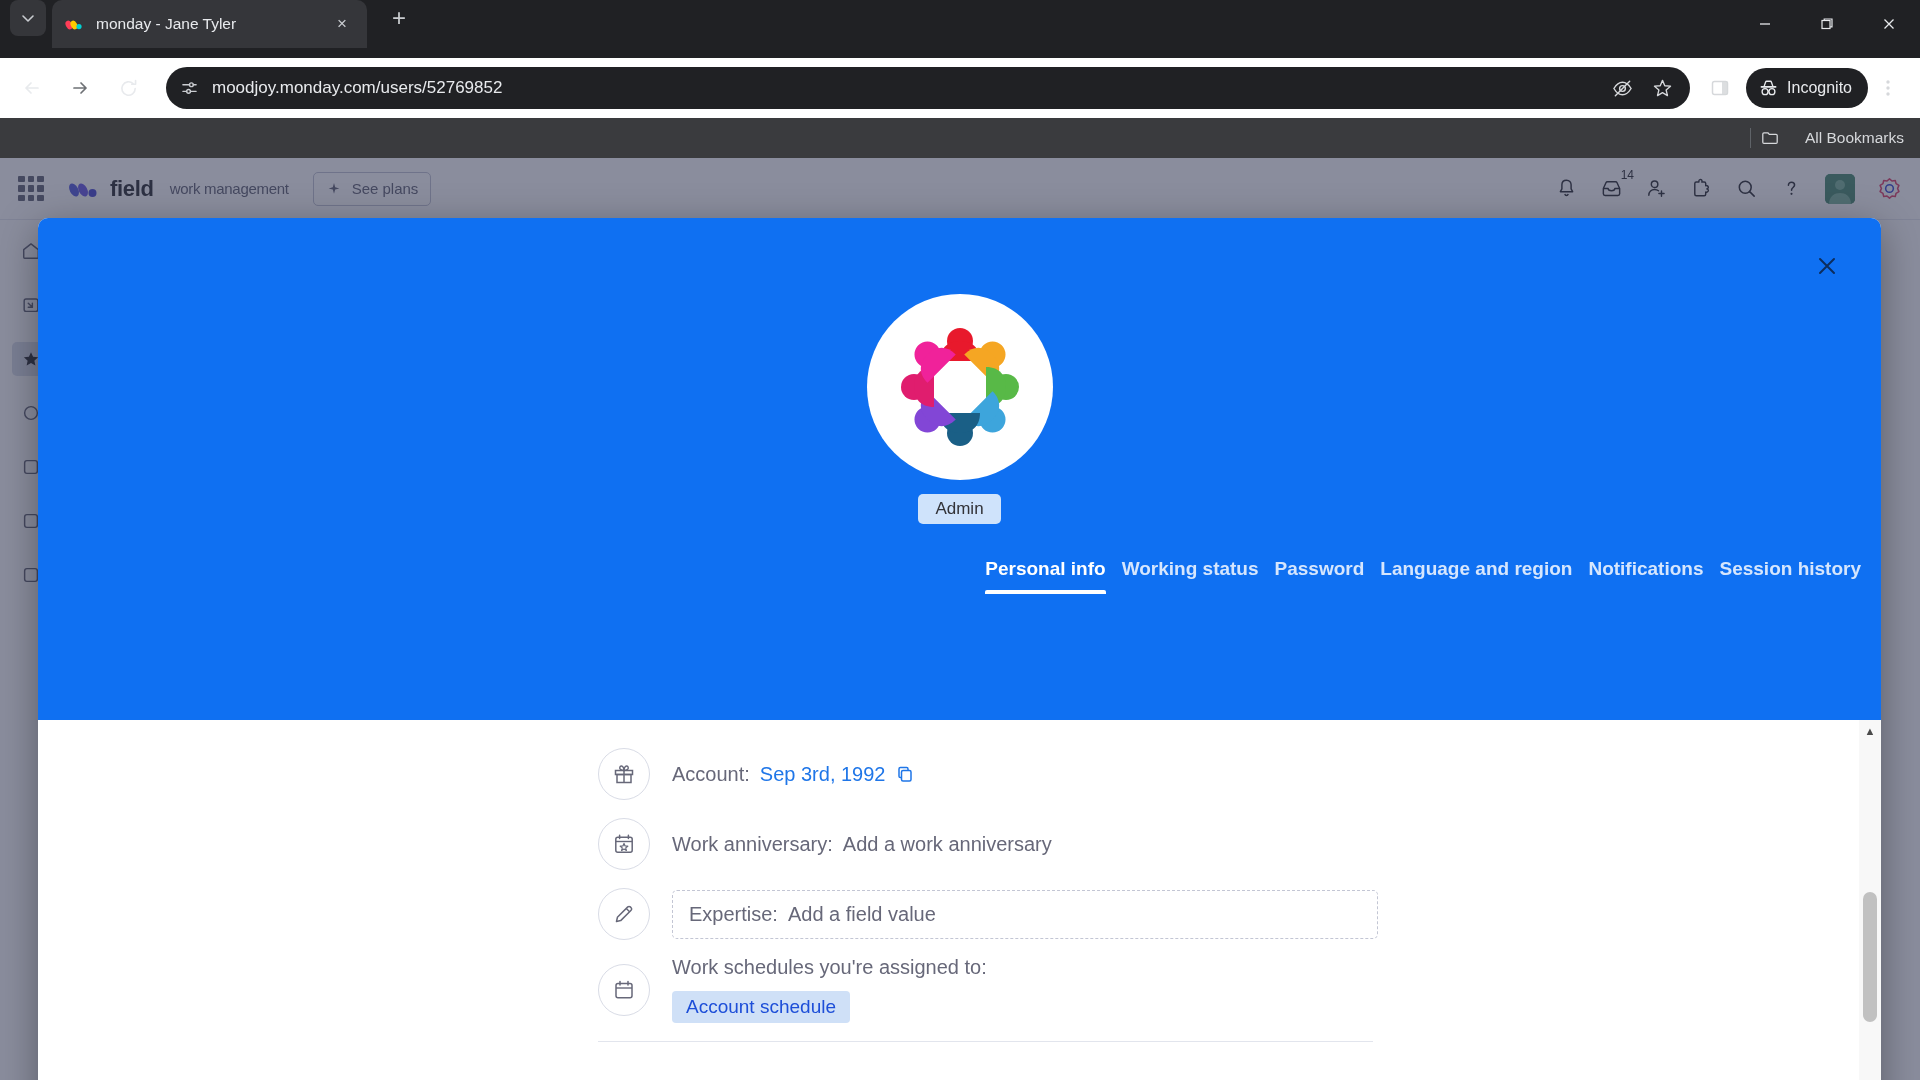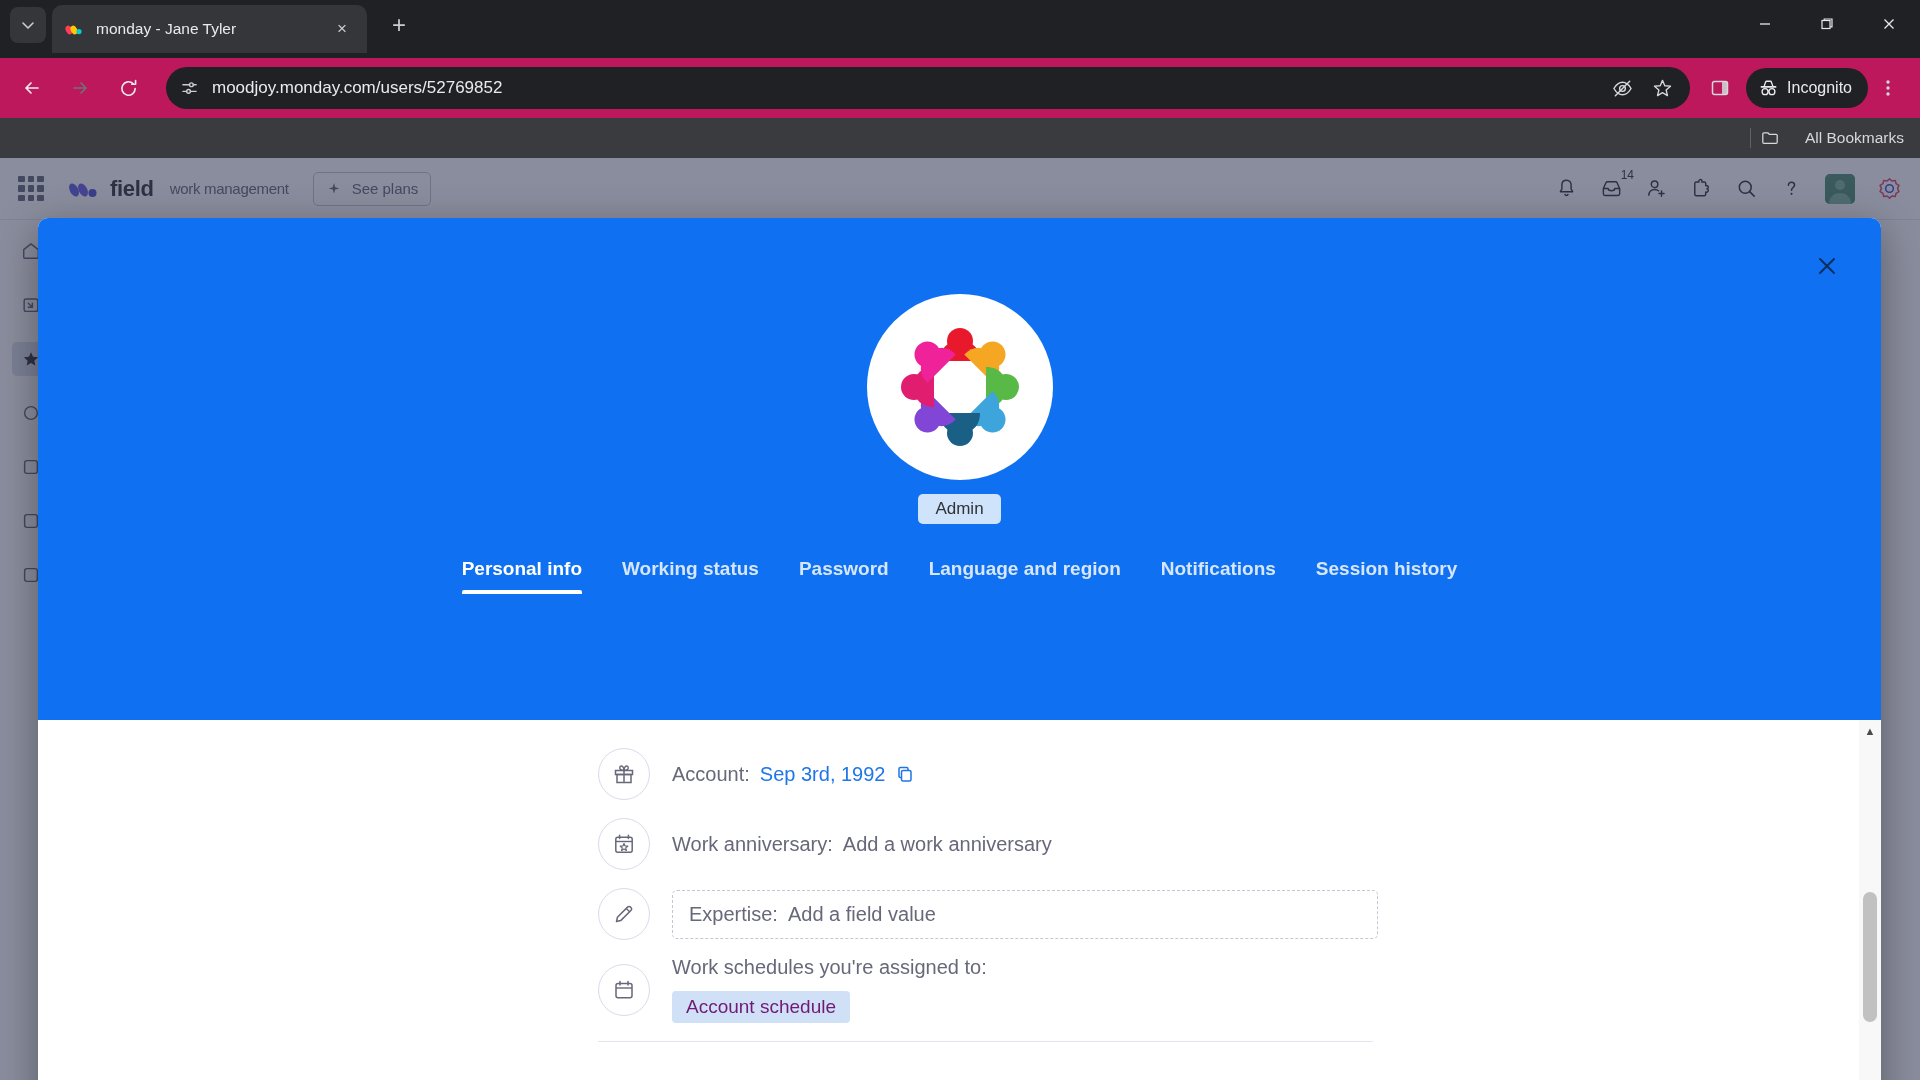--- a/index.html
+++ b/index.html
@@ -8,21 +8,21 @@
     overflow: hidden;
     font-family: "Liberation Sans", sans-serif;
     background: #202124;
   }
 
   
   .browser { width: 1920px; height: 1080px; position: relative; background: #202124; }
 
   .tabstrip {
     height: 58px; background: #202124;
-    display: flex; align-items: center; position: relative;
+    display: flex; align-items: flex-start; position: relative;
   }
   .tab-list-btn {
     width: 36px; height: 36px; margin: 0 6px 8px 10px;
     border-radius: 8px; background: #35363a;
     display: flex; align-items: center; justify-content: center;
     color: #c9ccd0;
   }
   .tab {
     height: 48px; width: 315px; background: #35363a;
     border-radius: 10px 10px 0 0;
@@ -51,21 +51,21 @@
     position: absolute; right: 0; top: 0; height: 48px;
     display: flex; align-items: center;
   }
   .win-btn {
     width: 62px; height: 48px; display: flex;
     align-items: center; justify-content: center;
     color: #e8eaed;
   }
 
   .toolbar {
-    height: 60px; background: #be185d;
+    height: 60px; background: #ffffff;
     display: flex; align-items: center; padding: 0 12px;
   }
   .nav-btn {
     width: 40px; height: 40px; border-radius: 50%;
     display: flex; align-items: center; justify-content: center;
     color: #e8eaed; margin-right: 8px; flex: 0 0 40px;
   }
   .nav-btn.disabled { color: #6e7175; }
   .omnibox {
     flex: 1; height: 42px; background: #202124;
@@ -189,21 +189,21 @@
   .hero-name {
     text-align: center; color: #ffffff; font-size: 42px;
     font-weight: 400; margin-top: 26px; letter-spacing: -0.2px;
   }
   .hero-badge-wrap { text-align: center; margin-top: 14px; }
   .hero-badge {
     display: inline-block; background: #cfe3fb; color: #323338;
     font-size: 17px; padding: 5px 17px; border-radius: 5px;
   }
   .hero-tabs {
-    display: flex; justify-content: center; gap: 40px;
+    display: flex; justify-content: flex-end; gap: 16px;
     margin-top: 34px; padding: 0 20px;
   }
   .hero-tab {
     color: #d6e6fd; font-size: 19px; font-weight: 600;
     padding-bottom: 14px; position: relative; white-space: nowrap;
   }
   .hero-tab.active { color: #ffffff; }
   .hero-tab.active::after {
     content: ""; position: absolute; left: 0; right: 0; bottom: 0;
     height: 4px; background: #ffffff; border-radius: 2px 2px 0 0;
@@ -231,21 +231,21 @@
   .field-label { color: #676879; }
   .field-value-link { color: #1f76e8; }
   .copy-icon { color: #1f76e8; display: flex; align-items: center; }
   .field-hoverbox {
     border: 1px dashed #c3c6d4; border-radius: 5px;
     padding: 12px 16px; width: 706px;
     display: flex; align-items: center;
   }
   .field-col { display: flex; flex-direction: column; gap: 12px; }
   .schedule-chip {
-    display: inline-block; background: #cfe0f7; color: #701a75;
+    display: inline-block; background: #cfe0f7; color: #1d4ed8;
     font-size: 19px; padding: 5px 14px; border-radius: 4px;
     align-self: flex-start;
   }
   .divider {
     margin-top: 18px; margin-left: 560px; width: 775px;
     height: 1px; background: #e2e5ed;
   }
 
   
   .vscroll {

